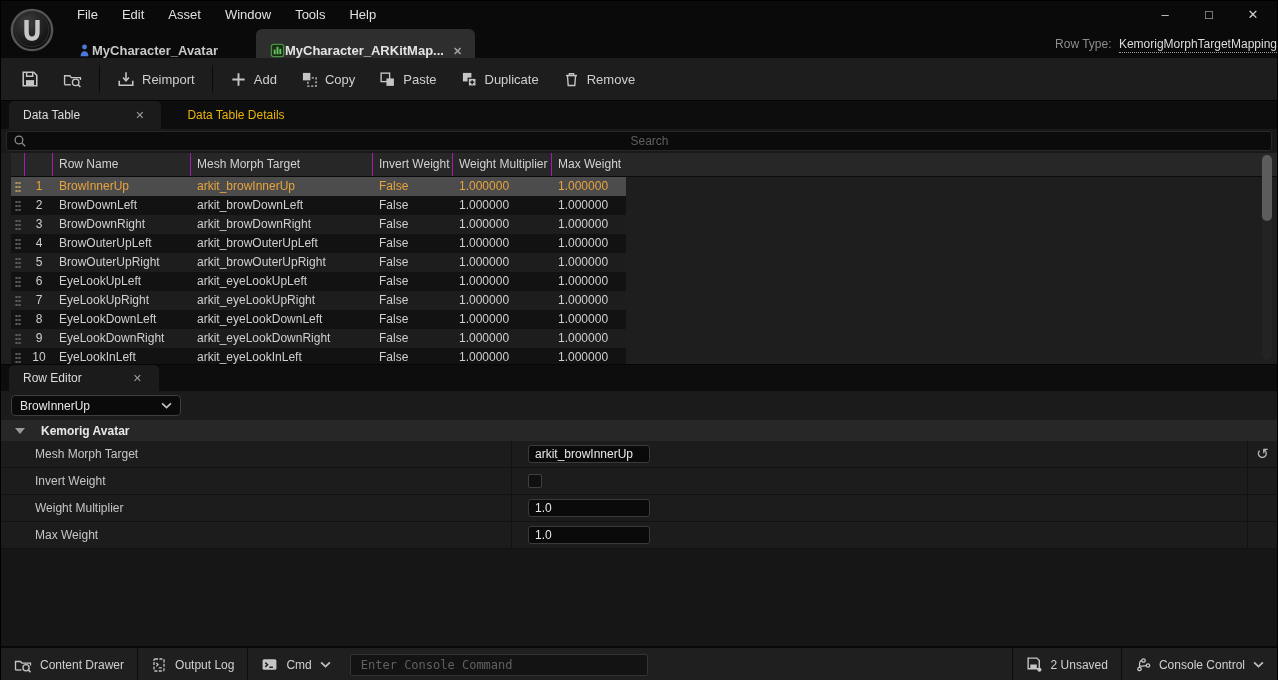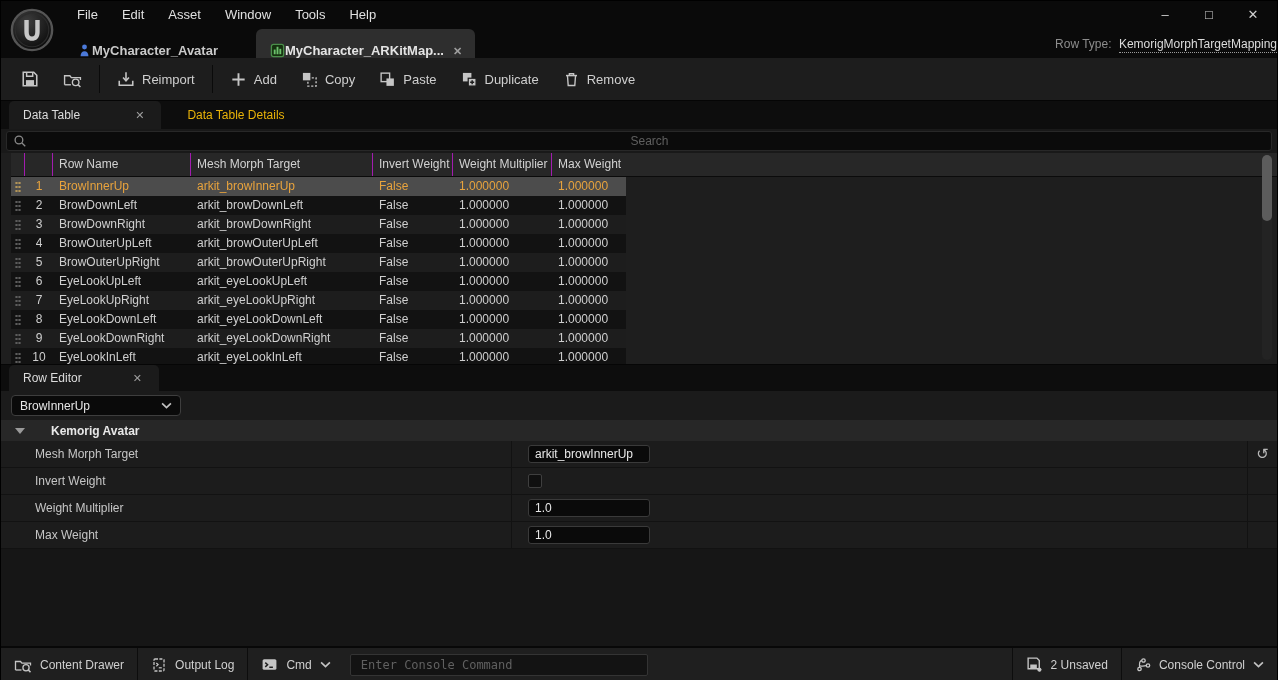--- a/index.html
+++ b/index.html
@@ -69,21 +69,21 @@
   .sb-track{position:absolute;right:5px;top:2px;bottom:4px;width:10px;background:#232323;border-radius:5px;}
   .sb-thumb{position:absolute;right:5px;top:2px;width:10px;height:66px;background:#5c5c5c;border-radius:5px;}
 
   
   .retabbar{height:26px;background:#0d0d0d;display:flex;align-items:stretch;padding-left:8px;flex:0 0 auto;}
   .recontent{height:255px;background:#161616;display:flex;flex-direction:column;flex:0 0 auto;}
   .dd-row{height:29px;padding:4px 0 0 10px;background:#1b1b1b;}
   .dropdown{width:170px;height:21px;background:#0a0a0a;border:1px solid #3e3e3e;border-radius:4px;
             display:flex;align-items:center;justify-content:space-between;padding:0 8px;
             color:#e6e6e6;font-size:12px;}
-  .category{height:21px;background:#272727;display:flex;align-items:center;gap:26px;
+  .category{height:21px;background:#272727;display:flex;align-items:center;gap:16px;
             padding-left:14px;margin-top:0;}
   .cat-label{font-size:12px;font-weight:bold;color:#e8e8e8;}
   .tri{width:0;height:0;border-left:5px solid transparent;border-right:5px solid transparent;
        border-top:6px solid #9a9a9a;}
   .proprow{height:27px;display:flex;align-items:stretch;background:#1c1c1c;border-bottom:1px solid #121212;}
   .proplabel{width:511px;padding-left:34px;color:#c6c6c6;font-size:12px;display:flex;align-items:center;
              border-right:1px solid #121212;}
   .propvalue{flex:1;padding-left:16px;display:flex;align-items:center;}
   .propreset{width:30px;border-left:1px solid #121212;display:flex;align-items:center;justify-content:center;
              color:#b8b8b8;font-size:15px;}

